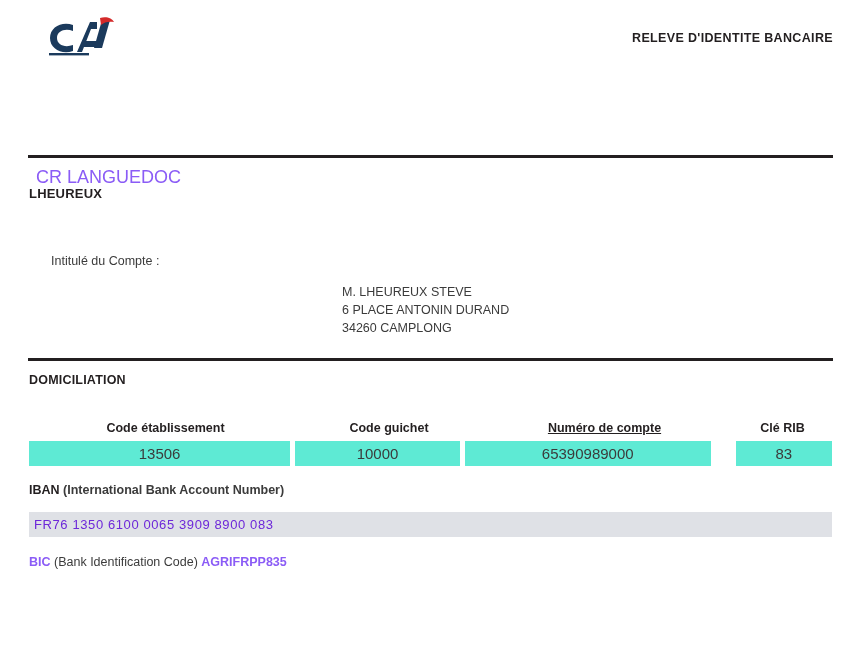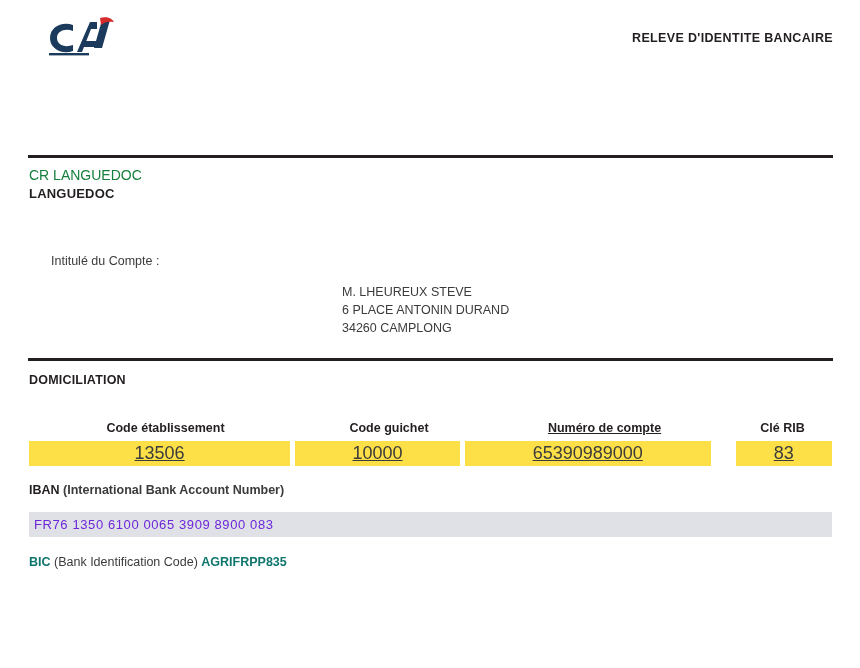--- a/index.html
+++ b/index.html
@@ -60,24 +60,24 @@
     width: 805px;
     height: 3px;
     background: #231f20;
   }
   .rule.r1 { top: 155px; }
   .rule.r2 { top: 358px; }
 
   
   .bank-name {
     position: absolute;
-    left: 29px;
+    left: 36px;
     top: 167px;
-    font-size: 14px;
-    color: #15803d;
+    font-size: 18px;
+    color: #8b5cf6;
   }
   .branch-name {
     position: absolute;
     left: 29px;
     top: 186px;
     font-size: 13px;
     font-weight: bold;
     color: #231f20;
     letter-spacing: 0.2px;
   }
@@ -124,28 +124,27 @@
     font-weight: bold;
     height: 26px;
     align-items: center;
   }
   .rib-head .cell { text-align: center; margin-top: 10px; }
   .rib-row {
     display: flex;
     margin-top: 5px;
   }
   .rib-row .cell {
-    background: #fde047;
+    background: #5eead4;
     height: 25px;
     line-height: 25px;
     text-align: center;
-    font-size: 18px;
+    font-size: 15px;
     color: #3b3b3b;
     margin-right: 5px;
-    text-decoration: underline;
   }
   .rib-row .cell:last-child { margin-right: 0; margin-left: 20px; }
 
   .c1 { width: 268px; }
   .c2 { width: 169px; }
   .c3 { width: 252px; }
   .c4 { width: 99px; }
 
   
   .rib-head .c1 { width: 273px; }
@@ -181,21 +180,21 @@
     color: #6d28d9;
     letter-spacing: 0.6px;
   }
   .bic-line {
     position: absolute;
     left: 29px;
     top: 555px;
     font-size: 12.5px;
     color: #3b3b3b;
   }
-  .bic-line b { color: #0f766e; }
+  .bic-line b { color: #8b5cf6; }
 </style>
 </head>
 <body>
 
 <div class="page">
 
   <div class="header">
 
     <div class="logo">
       <svg width="76" height="46" viewBox="0 0 76 46" xmlns="http://www.w3.org/2000/svg">
@@ -208,21 +207,21 @@
         <rect x="9" y="37" width="40" height="2.4" fill="#1b3a5c"></rect>
       </svg>
     </div>
 
     <div class="doc-title">RELEVE D'IDENTITE BANCAIRE</div>
   </div>
 
   <div class="rule r1"></div>
 
   <div class="bank-name">CR LANGUEDOC</div>
-  <div class="branch-name">LANGUEDOC</div>
+  <div class="branch-name">LHEUREUX</div>
 
   <div class="acct-label">Intitulé du Compte :</div>
 
   <div class="holder">
     <div>M. LHEUREUX STEVE</div>
     <div>6 PLACE ANTONIN DURAND</div>
     <div>34260 CAMPLONG</div>
   </div>
 
   <div class="rule r2"></div>

